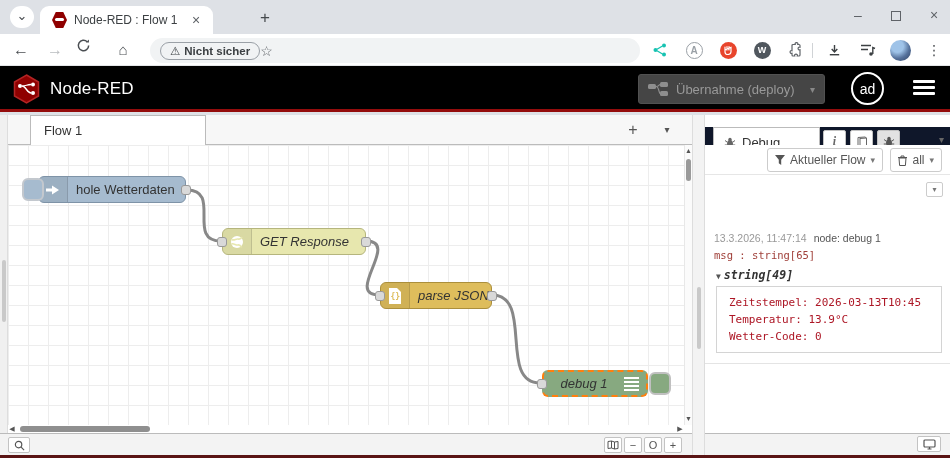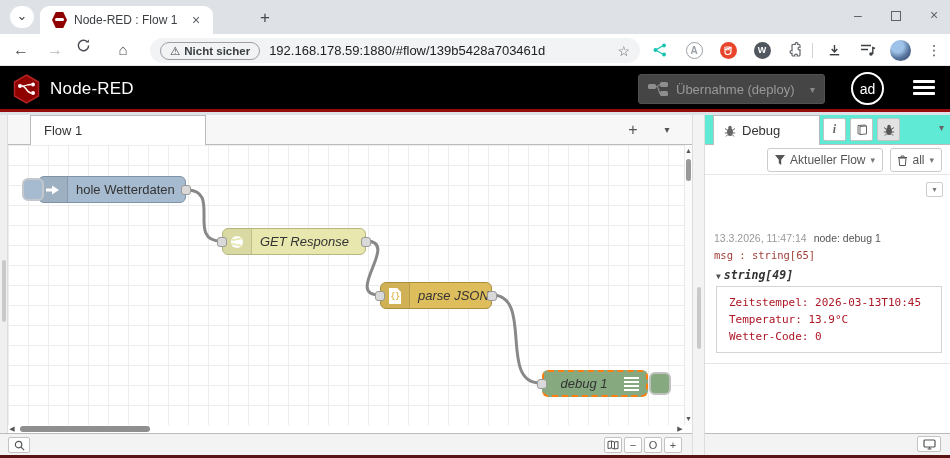--- a/index.html
+++ b/index.html
@@ -112,21 +112,21 @@
     background:#fff; border:1px solid #c3c3c3; border-radius:2px; font-size:11px; color:#555; cursor:pointer; }
   .search-btn { position:absolute; left:8px; top:3px; width:22px; }
   .zoom-group { position:absolute; right:10px; top:3px; display:flex; gap:2px; }
 
   
   .divider { position:absolute; left:692px; top:0; width:13px; height:340px; background:#f3f3f3;
     border-left:1px solid #ddd; border-right:1px solid #ddd; cursor:col-resize; }
 
   
   .dbg { position:absolute; left:705px; top:0; width:245px; height:340px; background:#fff; }
-  .dbg-tabrow { position:absolute; left:0; top:0; width:245px; height:30px; background:#5eead4; border-bottom:1px solid #bbb; }
+  .dbg-tabrow { position:absolute; left:0; top:12px; width:245px; height:30px; background:#0f172a; border-bottom:1px solid #bbb; }
   .dbg-tab { position:absolute; left:8px; top:0; width:107px; height:30px; background:#fff;
     border:1px solid #bbb; border-bottom:none; display:flex; align-items:center; gap:6px;
     padding-left:10px; font-size:13px; color:#333; cursor:pointer; }
   .side-btn { position:absolute; top:3px; width:23px; height:23px; background:#fff; border:1px solid #c3c3c3;
     border-radius:2px; display:flex; align-items:center; justify-content:center; font-size:12px;
     color:#666; cursor:pointer; }
   .side-btn.active { background:#e2e2e2; }
   .side-caret { position:absolute; top:7px; right:6px; color:#666; font-size:10px; cursor:pointer; }
 
   .dbg-toolbar { position:absolute; left:0; top:30px; width:245px; height:30px; background:#fff;
@@ -183,21 +183,20 @@
         <path d="M13.8 1.5v3.3h-3.3z" fill="#4a4e52"></path>
       </svg>
     </div>
     <div class="nav-ic" style="left:110px;font-size:15px;">⌂</div>
 
     <div class="omnibox">
       <span class="sec-chip">
         <span>⚠</span>
         <b style="font-weight:bold;">Nicht sicher</b>
       </span>
-      <span class="url">192.168.178.59:1880/#flow/139b5428a703461d</span>
       <span class="star">☆</span>
     </div>
 
     <div class="ext" style="left:648px;">
       <svg width="16" height="16" viewBox="0 0 16 16">
         <circle cx="3.5" cy="8" r="2" fill="#17c3b2"></circle>
           <circle cx="12" cy="3.5" r="2" fill="#17c3b2"></circle>
         <circle cx="12" cy="12.5" r="2" fill="#17c3b2"></circle>
         <path d="M5 7.2 10.5 4M5 8.8l5.5 3.2" stroke="#17c3b2" stroke-width="1.3" fill="none"></path>
       </svg>

